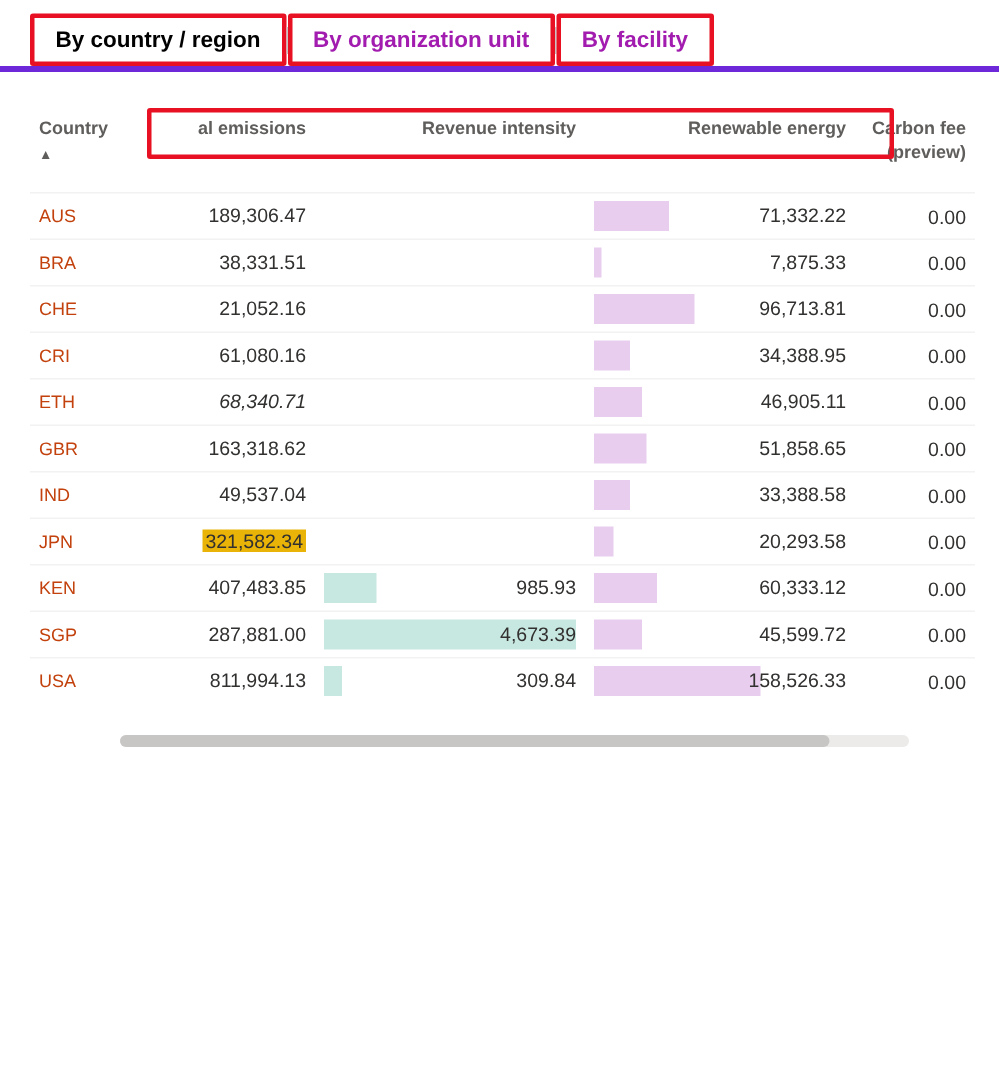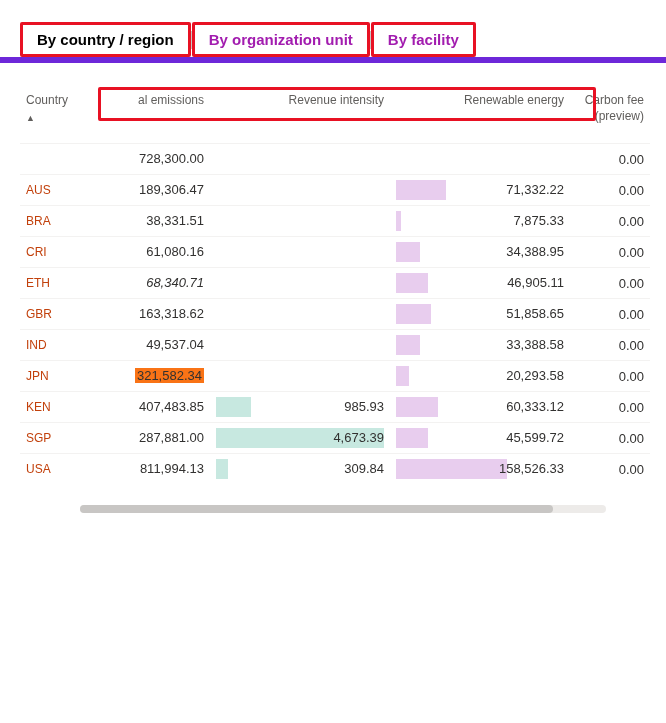--- a/index.html
+++ b/index.html
@@ -7,23 +7,23 @@
     margin: 0;
     font-family: "Segoe UI", -apple-system, Arial, sans-serif;
     font-size: 13px;
     color: #323130;
     background: #fff;
     width: 666px;
   }
   .tabs {
     display: flex;
     align-items: center;
-    padding: 22px 20px 0 20px;
+    padding: 9px 20px 0 20px;
     gap: 0;
-    border-bottom: 6px solid #6d28d9;
+    border-bottom: 4px solid #6d28d9;
   }
   .tab {
     padding: 6px 14px;
     font-size: 15px;
     font-weight: 600;
     color: #a21caf;
     cursor: pointer;
     white-space: nowrap;
   }
   .tab.active { color: #000; }
@@ -40,21 +40,21 @@
     border-collapse: collapse;
     table-layout: fixed;
   }
   col.c-country { width: 70px; }
   col.c-emis    { width: 120px; }
   col.c-rev     { width: 180px; }
   col.c-renew   { width: 180px; }
   col.c-fee     { width: 80px; }
   thead th {
     font-size: 12px;
-    font-weight: 400;
+    font-weight: 700;
     color: #605e5c;
     text-align: right;
     padding: 0 6px 18px 6px;
     vertical-align: top;
     line-height: 1.3;
   }
   thead th.left { text-align: left; }
   .hdr-hl {
     position: absolute;
     border: 3px solid #e81123;
@@ -81,21 +81,21 @@
   }
   .bar.teal  { background: #c7e8e0; }
   .bar.lilac { background: #e8cdee; }
   .val {
     position: relative;
     z-index: 1;
     display: block;
     text-align: right;
     line-height: 30px;
   }
-  .sel { background: #f97316; padding: 0 2px; }
+  .sel { background: #eab308; padding: 0 2px; }
   .sort-ind { font-size: 9px; color: #605e5c; margin-top: 4px; display: inline-block; }
   .scrollbar {
     margin: 20px 40px 10px 60px;
     height: 8px;
     background: #edebe9;
     border-radius: 4px;
     position: relative;
   }
   .scrollbar .thumb {
     position: absolute;
@@ -135,35 +135,20 @@
           <span class="sort-ind">▲</span>
         </th>
         <th>al emissions</th>
         <th>Revenue intensity</th>
         <th>Renewable energy</th>
         <th>Carbon fee (preview)</th>
       </tr>
     </thead>
     <tbody id="tbody">
         <tr>
-          <td class="country"></td>
-          <td class="num"><span class="val" style="display: inline;">728,300.00</span></td>
-          <td class="num">
-            <div class="barcell">
-              <span class="val"></span>
-            </div>
-          </td>
-          <td class="num">
-            <div class="barcell">
-              <span class="val"></span>
-            </div>
-          </td>
-          <td class="num">0.00</td>
-        </tr>
-        <tr>
           <td class="country">AUS</td>
           <td class="num"><span class="val" style="display: inline;">189,306.47</span></td>
           <td class="num">
             <div class="barcell">
               <span class="val"></span>
             </div>
           </td>
           <td class="num">
             <div class="barcell">
               <div class="bar lilac" style="width: 30%;"></div>
@@ -177,20 +162,36 @@
           <td class="num"><span class="val" style="display: inline;">38,331.51</span></td>
           <td class="num">
             <div class="barcell">
               <span class="val"></span>
             </div>
           </td>
           <td class="num">
             <div class="barcell">
               <div class="bar lilac" style="width: 3%;"></div>
               <span class="val">7,875.33</span>
+            </div>
+          </td>
+          <td class="num">0.00</td>
+        </tr>
+        <tr>
+          <td class="country">CHE</td>
+          <td class="num"><span class="val" style="display: inline;">21,052.16</span></td>
+          <td class="num">
+            <div class="barcell">
+              <span class="val"></span>
+            </div>
+          </td>
+          <td class="num">
+            <div class="barcell">
+              <div class="bar lilac" style="width: 40%;"></div>
+              <span class="val">96,713.81</span>
             </div>
           </td>
           <td class="num">0.00</td>
         </tr>
         <tr>
           <td class="country">CRI</td>
           <td class="num"><span class="val" style="display: inline;">61,080.16</span></td>
           <td class="num">
             <div class="barcell">
               <span class="val"></span>

